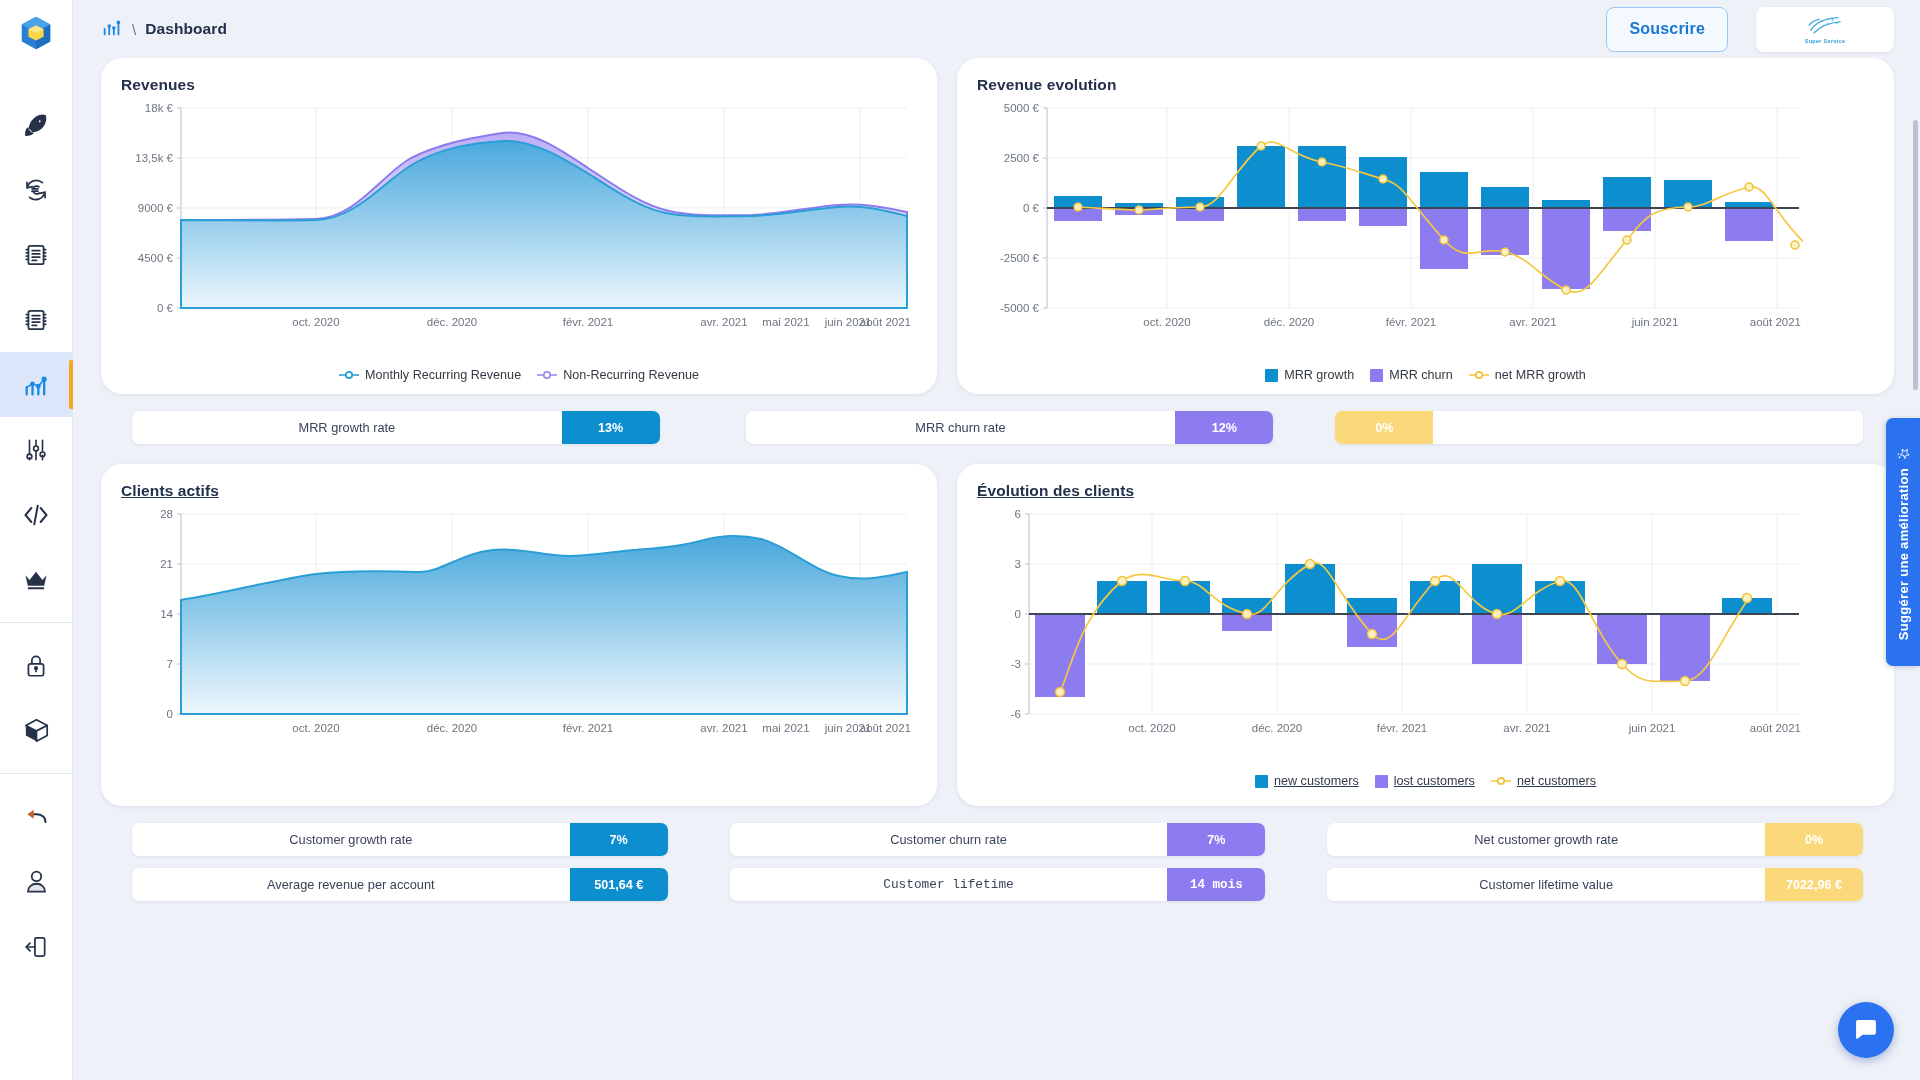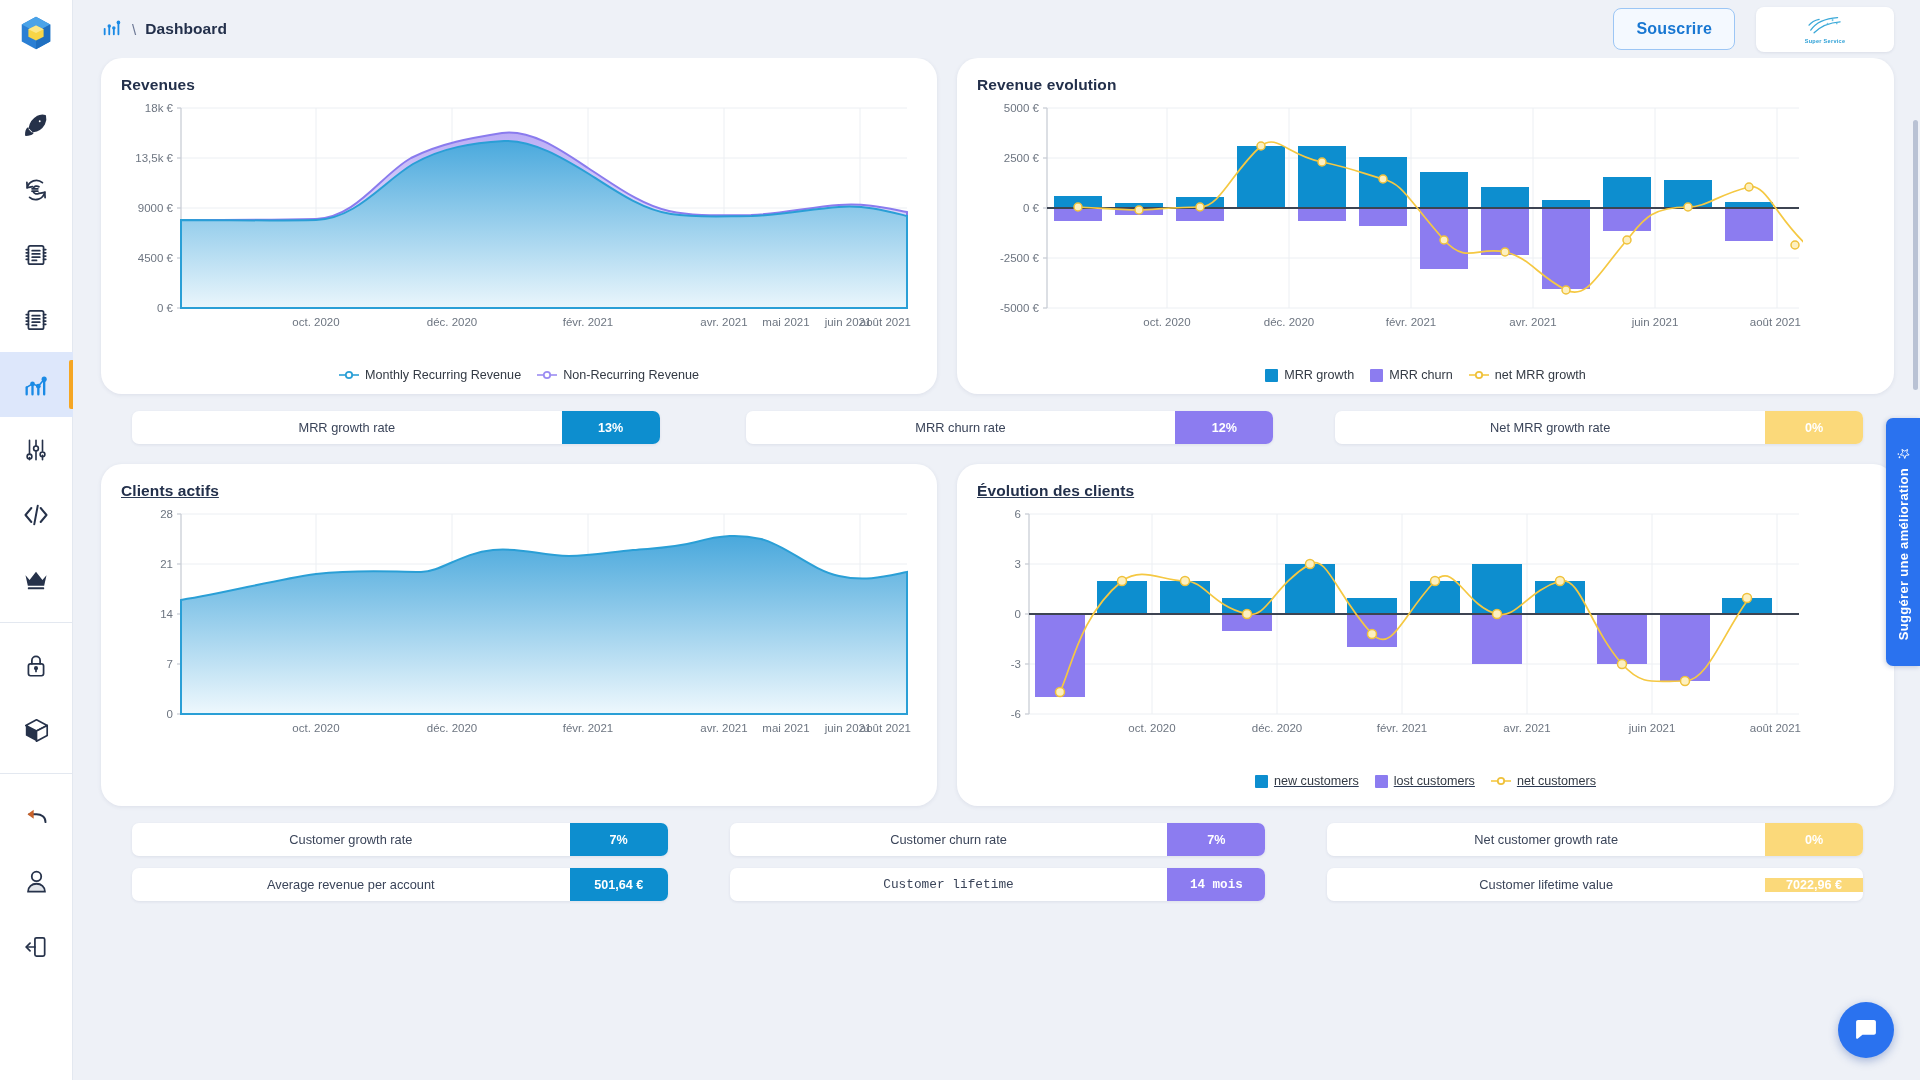--- a/index.html
+++ b/index.html
@@ -34,21 +34,21 @@
 
   
   #topbar {
     position: absolute; left: 73px; top: 0; right: 0; height: 58px;
     display: flex; align-items: center; padding: 0 26px 0 28px;
     background: #eef1f7;
   }
   #crumb { display: flex; align-items: center; gap: 9px; }
   #crumb .ctext { font-size: 15.5px; font-weight: 700; color: #23304b; letter-spacing: .1px; }
   #crumb .sep { color: #6b7794; font-size: 15px; font-weight: 400; }
-  #topright { margin-left: auto; display: flex; align-items: center; gap: 21px; }
+  #topright { margin-left: auto; display: flex; gap: 28px; }
   #subscribe {
     background: #f4f9ff; border: 1.5px solid #9cc6f5; color: #1877d2;
     font-size: 16px; font-weight: 700; border-radius: 8px;
     padding: 11px 22px; cursor: pointer; letter-spacing: .2px;
   }
   #brandcard {
     background: #fff; border-radius: 8px; width: 138px; height: 45px;
     display: flex; flex-direction: column; align-items: center; justify-content: center;
     box-shadow: 0 1px 3px rgba(40,60,100,.10); cursor: pointer;
   }
@@ -483,21 +483,20 @@
   <div class="kpi-row" style="padding:0 31px;">
     <div class="kpi">
       <div class="label">MRR growth rate</div>
       <div class="val" style="background:#0d8ecf">13%</div>
     </div>
     <div class="kpi" style="margin-left:66px;">
       <div class="label">MRR churn rate</div>
       <div class="val" style="background:#8c7cf0">12%</div>
     </div>
     <div class="kpi" style="margin-left:42px;">
-      <div class="label">Net MRR growth rate</div>
       <div class="val" style="background:#fbd97a">0%</div>
     </div>
   </div>
 
   <div class="row" style="margin-top:20px;text-decoration:underline;">
 
     <div class="card" style="max-width:836px;">
       <div class="card-title">Clients actifs</div>
       <div class="chart-wrap">
         <svg width="790" height="262" viewBox="0 0 790 262">
@@ -664,21 +663,21 @@
 
   <div class="kpi-row" style="padding:0 31px; margin-top:12px;">
     <div class="kpi">
       <div class="label">Average revenue per account</div>
       <div class="val" style="background:#0d8ecf">501,64 €</div>
     </div>
     <div class="kpi" style="margin-left:42px;font-family:Liberation Mono, monospace;">
       <div class="label">Customer lifetime</div>
       <div class="val" style="background:#8c7cf0">14 mois</div>
     </div>
-    <div class="kpi" style="margin-left:42px;align-items:center;">
+    <div class="kpi" style="margin-left:42px;">
       <div class="label">Customer lifetime value</div>
       <div class="val" style="background:#fbd97a">7022,96 €</div>
     </div>
   </div>
 </div>
 
 <div id="feedback">
   <span class="ftxt">
     <span>Suggérer une amélioration</span>
     <span style="writing-mode:horizontal-tb;">

